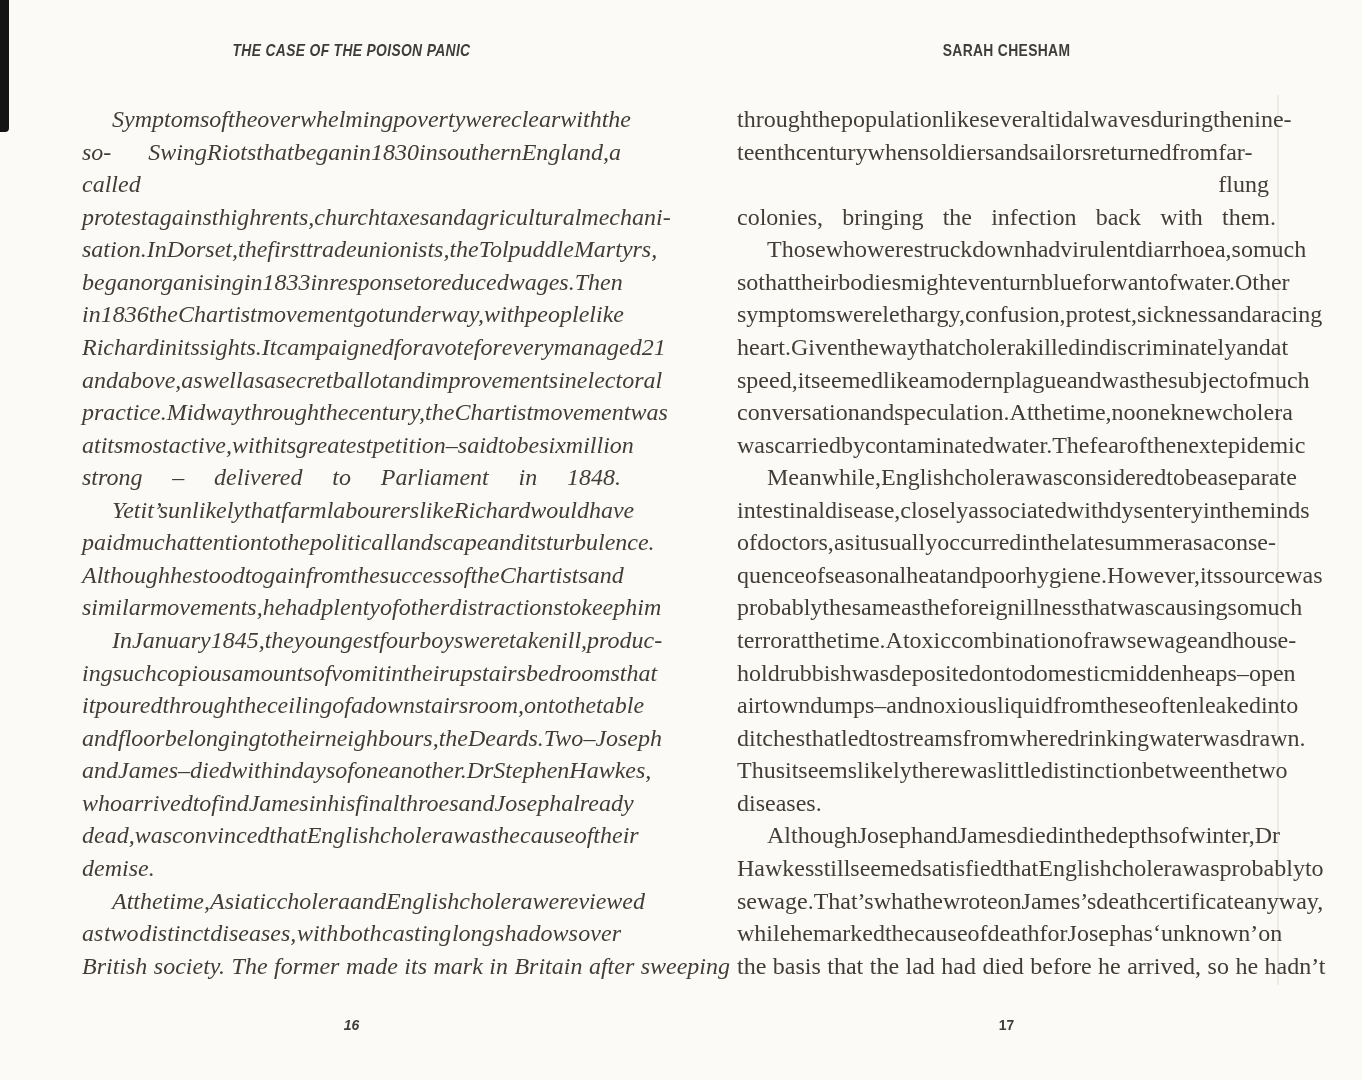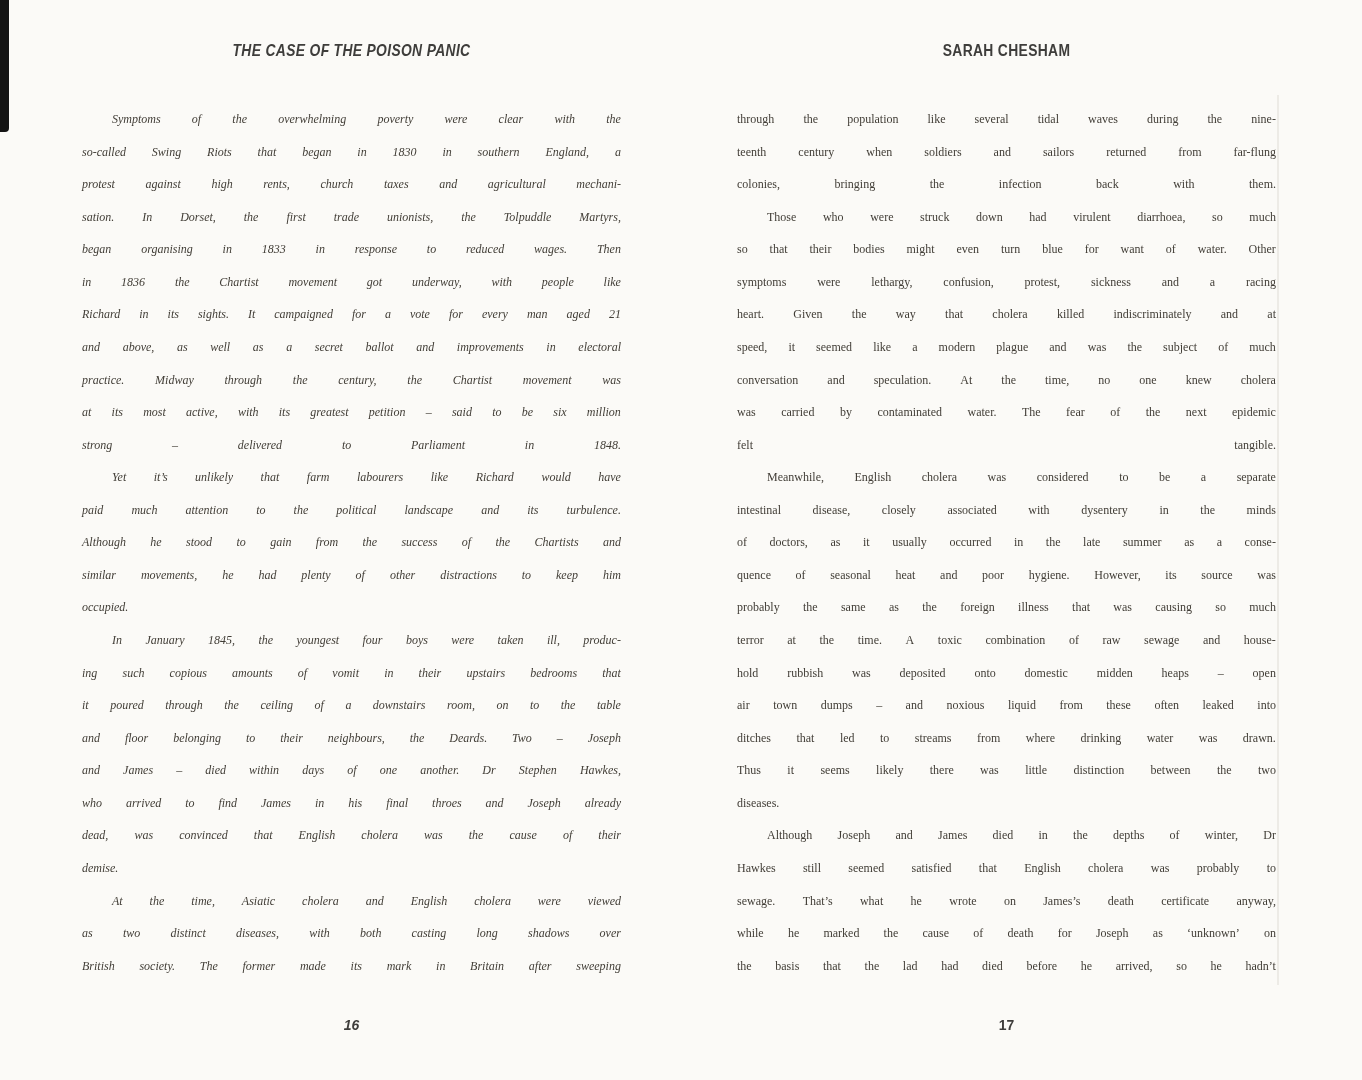--- a/index.html
+++ b/index.html
@@ -15,21 +15,21 @@
 
   .running-head {
     position:absolute; top:41px; left:0; right:0;
     text-align:center;
     font-family:"Liberation Sans", sans-serif;
     font-weight:bold; font-size:16.5px; letter-spacing:0.4px;
     color:#3e3d3b;
     transform:scaleX(0.84);
   }
 
-  .text-block { position:absolute; top:103px; left:0; right:0; font-size:12px; }
+  .text-block { position:absolute; top:103px; left:0; right:0; font-size:24px; }
 
   .line {
     display:flex; justify-content:space-between;
     line-height:32.56px;
   }
   .line.para-end { justify-content:space-between; gap:0.27em; }
   .line.indent { padding-left:30px; }
 
   .page-number {
     position:absolute; top:1016px; left:0; right:0;
@@ -240,23 +240,20 @@
           <span>he</span>
           <span>had</span>
           <span>plenty</span>
           <span>of</span>
           <span>other</span>
           <span>distractions</span>
           <span>to</span>
           <span>keep</span>
           <span>him</span>
         </div>
-        <div class="line para-end">
-          <span>occupied.</span>
-        </div>
         <div class="line indent">
           <span>In</span>
           <span>January</span>
           <span>1845,</span>
           <span>the</span>
           <span>youngest</span>
           <span>four</span>
           <span>boys</span>
           <span>were</span>
           <span>taken</span>
@@ -507,24 +504,20 @@
           <span>by</span>
           <span>contaminated</span>
           <span>water.</span>
           <span>The</span>
           <span>fear</span>
           <span>of</span>
           <span>the</span>
           <span>next</span>
           <span>epidemic</span>
         </div>
-        <div class="line para-end">
-          <span>felt</span>
-          <span>tangible.</span>
-        </div>
         <div class="line indent">
           <span>Meanwhile,</span>
           <span>English</span>
           <span>cholera</span>
           <span>was</span>
           <span>considered</span>
           <span>to</span>
           <span>be</span>
           <span>a</span>
           <span>separate</span>

